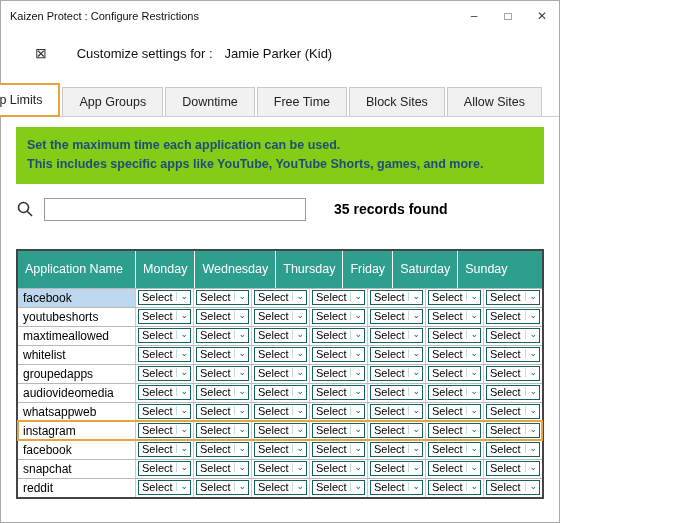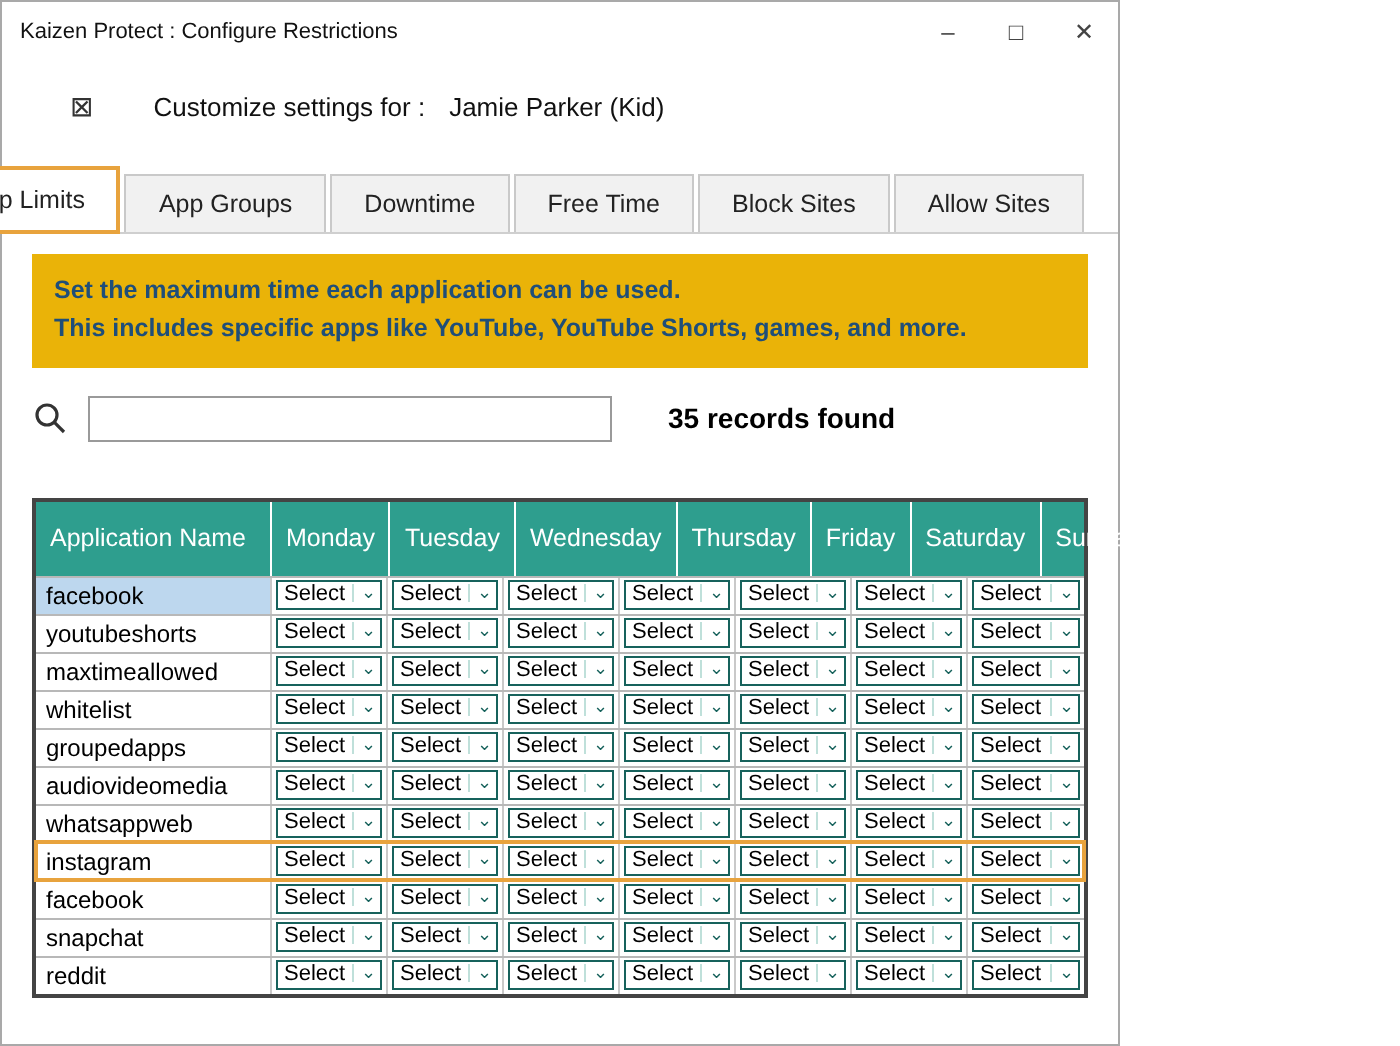--- a/index.html
+++ b/index.html
@@ -60,21 +60,21 @@
   }
   .tab.active {
     background:#ffffff;
     border:2px solid var(--accent);
     margin-bottom:-1px;
     padding:8px 16px;
   }
   
   .info-panel {
     margin:10px 15px 0 15px;
-    background:#eab308;
+    background:#84cc16;
     padding:9px 11px;
     font-size:12.5px;
     font-weight:bold;
     color:var(--info);
     line-height:1.55;
   }
   
   .search-row {
     margin:14px 15px 0 15px;
     display:flex; align-items:center;
@@ -204,21 +204,20 @@
       <line x1="11.2" y1="11.2" x2="16" y2="16" stroke="#333" stroke-width="1.6"></line>
     </svg>
     <input class="search-input" type="text" placeholder="" style="">
     <span class="records">35 records found</span>
   </div>
 
   <div class="table">
     <div class="thead">
         <div class="th">Application Name</div>
         <div class="th">Monday</div>
-        <div class="th">Tuesday</div>
         <div class="th">Wednesday</div>
         <div class="th">Thursday</div>
         <div class="th">Friday</div>
         <div class="th">Saturday</div>
         <div class="th">Sunday</div>
       </div>
     <div>
         <div class="tr">
           <div class="td td-app selected">facebook</div>
           <div class="td">

